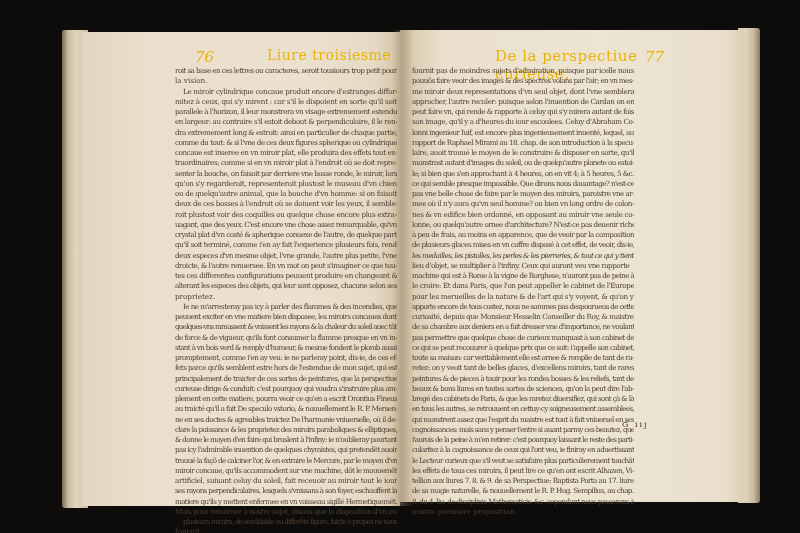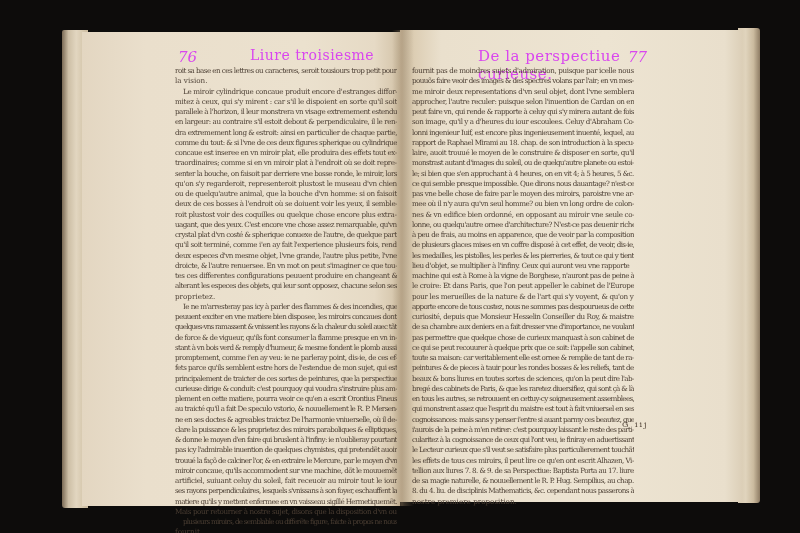--- a/index.html
+++ b/index.html
@@ -12,21 +12,21 @@
     background:linear-gradient(90deg,#d7c9b0 0%,#e0d4bd 35%,#cbbb9f 70%,#8e7c64 100%);
     border-radius:0 3px 3px 0;}
   .page{position:absolute;top:32px;height:474px;}
   .page-left{left:82px;width:318px;
     background:linear-gradient(90deg,#e3d6c1 0%,#eadfcc 20%,#ebe1ce 70%,#e6dac5 92%,#d2c2a7 100%);}
   .page-right{left:400px;width:342px;top:30px;height:472px;
     background:linear-gradient(90deg,#cdbd a2 0%,#d8caaf 4%,#e9dfcc 12%,#ede4d2 60%,#e9dfcc 95%,#dccfb8 100%);}
   .page-right{background:linear-gradient(90deg,#cfbfa4 0%,#dccdb3 4%,#eae0cd 12%,#ede4d2 60%,#e9dfcc 95%,#dccfb8 100%);}
   .gutter{position:absolute;left:392px;top:30px;width:22px;height:476px;
     background:linear-gradient(90deg,rgba(160,140,110,0) 0%,rgba(150,128,98,.45) 45%,rgba(140,120,92,.35) 55%,rgba(160,140,110,0) 100%);}
-  .header{position:absolute;top:46px;height:20px;color:#d946ef;}
+  .header{position:absolute;top:46px;height:20px;color:#eab308;margin-left:17px;}
   .pnum{position:absolute;font-style:italic;font-size:15px;}
   .running{position:absolute;font-size:14px;letter-spacing:.5px;}
   .textblock{position:absolute;top:66px;width:222px;font-size:7.2px;line-height:10.25px;color:#4b3e33;text-align:justify;}
   .textblock .ln{display:block;white-space:nowrap;overflow:hidden;height:10.25px;}
   .textblock .ln.indent{padding-left:8px;}
   .left-text{left:175px;}
   .right-text{left:412px;}
   .signature{position:absolute;left:622px;top:420px;font-size:8px;color:#4b3e33;letter-spacing:2px;}
 </style>
 </head>
@@ -111,31 +111,32 @@
       <span class="ln" style="letter-spacing: -0.458333px;">laire, auoit trouué le moyen de le construire &amp; disposer en sorte, qu'il</span>
       <span class="ln" style="letter-spacing: -0.616438px;">monstrast autant d'images du soleil, ou de quelqu'autre planete ou estoi-</span>
       <span class="ln" style="letter-spacing: -0.554054px;">le; si bien que s'en approchant à 4 heures, on en vit 4; à 5 heures, 5 &amp;c.</span>
       <span class="ln" style="letter-spacing: -0.57971px;">ce qui semble presque impossible. Que dirons nous dauantage? n'est-ce</span>
       <span class="ln" style="letter-spacing: -0.527778px;">pas vne belle chose de faire par le moyen des miroirs, paroistre vne ar-</span>
       <span class="ln" style="letter-spacing: -0.470588px;">mee où il n'y aura qu'vn seul homme? ou bien vn long ordre de colon-</span>
       <span class="ln" style="letter-spacing: -0.333333px;">nes &amp; vn edifice bien ordonné, en opposant au miroir vne seule co-</span>
       <span class="ln" style="letter-spacing: -0.535211px;">lonne, ou quelqu'autre ornee d'architecture? N'est-ce pas deuenir riche</span>
       <span class="ln" style="letter-spacing: -0.528571px;">à peu de frais, au moins en apparence, que de veoir par la composition</span>
       <span class="ln" style="letter-spacing: -0.584416px;">de plusieurs glaces mises en vn coffre disposé à cet effet, de veoir, dis-ie,</span>
-      <span class="ln" style="letter-spacing: -0.625px;">les medailles, les pistolles, les perles &amp; les pierreries, &amp; tout ce qui y tient</span>
+      <span class="ln" style="letter-spacing: -0.625px; font-style: italic;">les medailles, les pistolles, les perles &amp; les pierreries, &amp; tout ce qui y tient</span>
       <span class="ln" style="letter-spacing: -0.479452px;">lieu d'objet, se multiplier à l'infiny. Ceux qui auront veu vne rapporte</span>
       <span class="ln" style="letter-spacing: -0.585714px;">machine qui est à Rome à la vigne de Borghese, n'auront pas de peine à</span>
       <span class="ln" style="letter-spacing: -0.394366px;">le croire: Et dans Paris, que l'on peut appeller le cabinet de l'Europe</span>
       <span class="ln" style="letter-spacing: -0.347826px;">pour les merueilles de la nature &amp; de l'art qui s'y voyent, &amp; qu'on y</span>
       <span class="ln" style="letter-spacing: -0.685714px;">apporte encore de tous costez, nous ne sommes pas despourueus de cette</span>
       <span class="ln" style="letter-spacing: -0.470588px;">curiosité, depuis que Monsieur Hesselin Conseiller du Roy, &amp; maistre</span>
       <span class="ln" style="letter-spacing: -0.638889px;">de sa chambre aux deniers en a fait dresser vne d'importance, ne voulant</span>
       <span class="ln" style="letter-spacing: -0.602941px;">pas permettre que quelque chose de curieux manquast à son cabinet de</span>
       <span class="ln" style="letter-spacing: -0.613333px;">ce qui se peut recouurer à quelque prix que ce soit: i'appelle son cabinet,</span>
       <span class="ln" style="letter-spacing: -0.648649px;">toute sa maison: car veritablement elle est ornee &amp; remplie de tant de ra-</span>
+      <span class="ln" style="letter-spacing: -0.52px;">retez: on y veoit tant de belles glaces, d'excellens miroirs, tant de rares</span>
       <span class="ln" style="letter-spacing: -0.626667px;">peintures &amp; de pieces à tauir pour les rondes bosses &amp; les reliefs, tant de</span>
       <span class="ln" style="letter-spacing: -0.581081px;">beaux &amp; bons liures en toutes sortes de sciences, qu'on la peut dire l'ab-</span>
       <span class="ln" style="letter-spacing: -0.644737px;">bregé des cabinets de Paris, &amp; que les raretez diuersifiez, qui sont çà &amp; là</span>
       <span class="ln" style="letter-spacing: -0.652778px;">en tous les autres, se retrouuent en cettuy-cy soigneusement assemblees,</span>
       <span class="ln" style="letter-spacing: -0.631579px;">qui monstrent assez que l'esprit du maistre est tout à fait vniuersel en ses</span>
       <span class="ln" style="letter-spacing: -0.684932px;">cognoissances: mais sans y penser i'entre si auant parmy ces beautez, que</span>
       <span class="ln" style="letter-spacing: -0.7px;">i'aurois de la peine à m'en retirer: c'est pourquoy laissant le reste des parti-</span>
       <span class="ln" style="letter-spacing: -0.649351px;">cularitez à la cognoissance de ceux qui l'ont veu, ie finiray en aduertissant</span>
       <span class="ln" style="letter-spacing: -0.631579px;">le Lecteur curieux que s'il veut se satisfaire plus particulierement touchãt</span>
       <span class="ln" style="letter-spacing: -0.532468px;">les effets de tous ces miroirs, il peut lire ce qu'en ont escrit Alhazen, Vi-</span>

